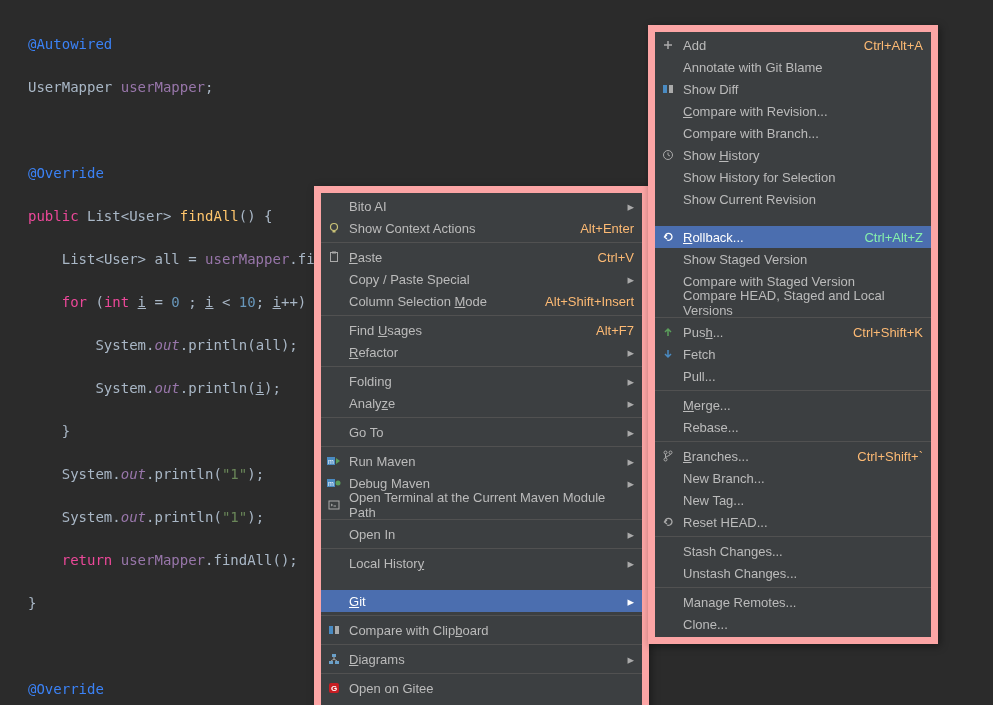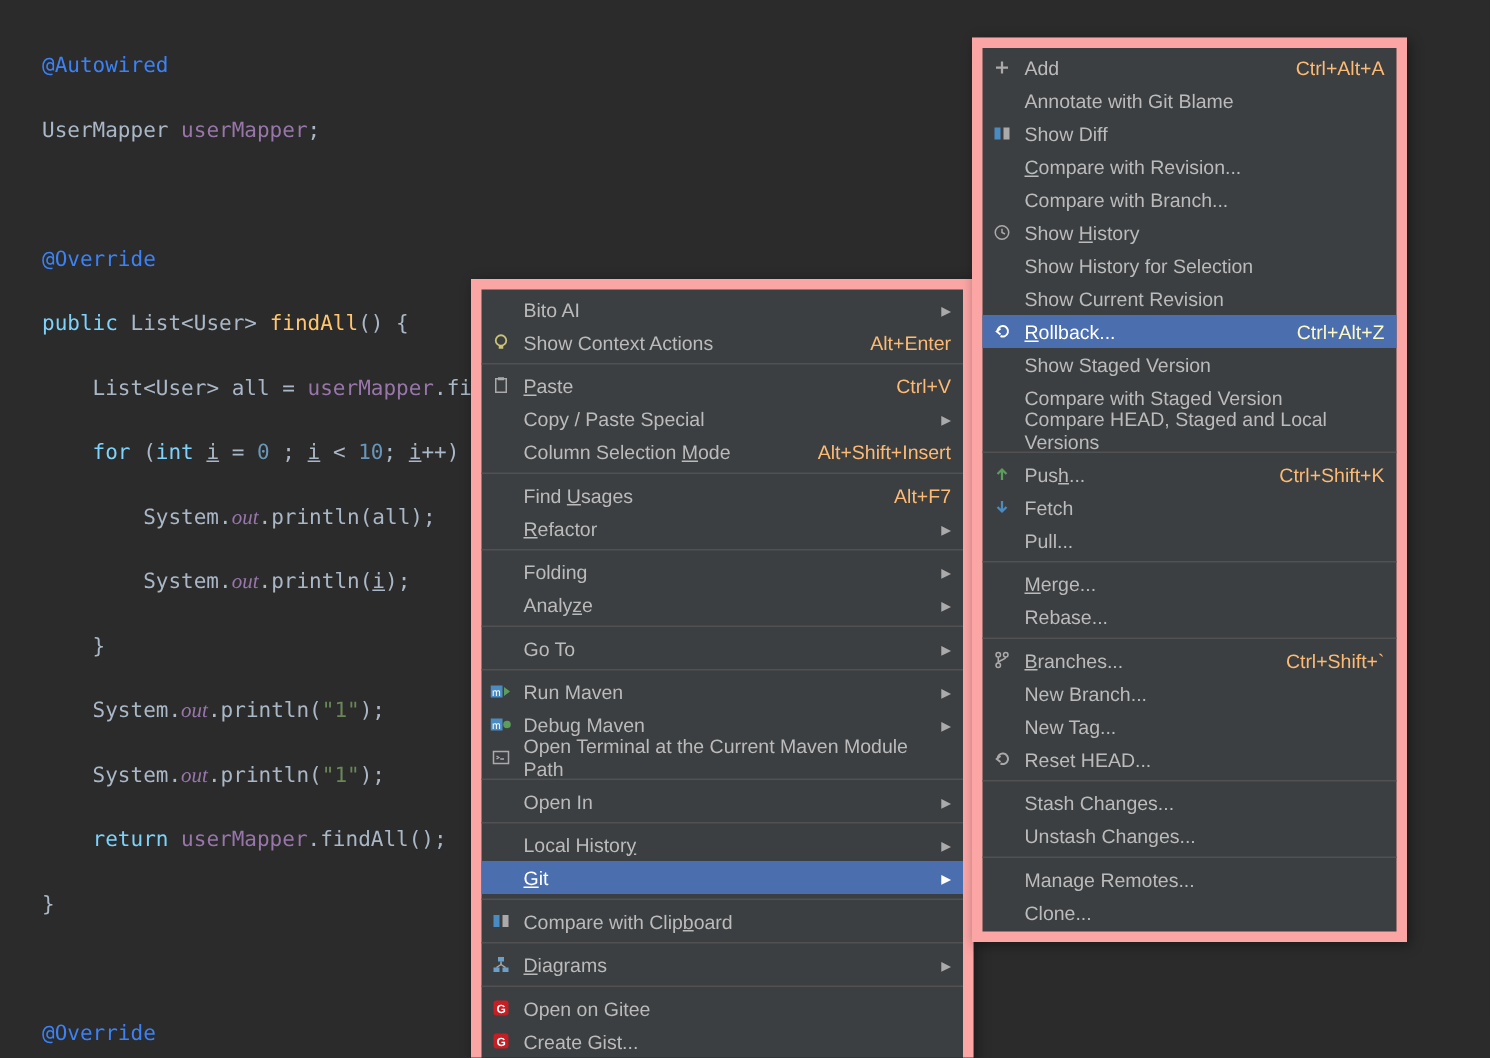--- a/index.html
+++ b/index.html
@@ -14,28 +14,28 @@
   position: relative;
 }
 .editor {
   padding: 12px 0 0 28px;
   font-family: "Consolas", "Monaco", monospace;
   font-size: 14px;
   line-height: 21.5px;
   white-space: pre;
 }
 .annotation { color: #3b82f6; }
-.keyword { color: #7dd3fc; }
+.keyword { color: #ec4899; }
 .type { color: #a9b7c6; }
 .field { color: #9876aa; }
 .method { color: #ffc66d; }
 .number { color: #6897bb; }
 .string { color: #6a8759; }
 .punct { color: #a9b7c6; }
-.static { color: #9876aa; font-style: italic; font-family: Liberation Serif, serif; }
+.static { color: #9876aa; font-style: italic; }
 
 .menu {
   position: absolute;
   background: #3c3f41;
   border: 7px solid #fca5a5;
   box-shadow: 2px 2px 8px rgba(0,0,0,0.4);
   font-size: 13px;
   color: #bbbbbb;
   padding: 2px 0;
 }
@@ -52,22 +52,22 @@
   display: flex;
   align-items: center;
   justify-content: center;
   margin-right: 6px;
   flex-shrink: 0;
 }
 .menu-item .label { flex: 1; }
 .menu-item .shortcut { color: #fdba74; margin-left: 24px; }
 .menu-item .arrow { color: #aaa; margin-left: 8px; }
 .menu-sep { height: 1px; background: #515151; margin: 3px 0; }
-.menu-item.highlighted { background: #4b6eaf; color: #fff; }
-.menu-item.highlighted .shortcut { color: #fef9c3; }
+.menu-item.highlighted { background: #4b6eaf; color: #fff; margin-top: 16px; }
+.menu-item.highlighted .shortcut { color: #86efac; }
 .menu-item.highlighted .arrow { color: #fff; }
 .menu-item u { text-decoration: underline; }
 
 #menu1 { top: 186px; left: 314px; width: 335px; }
 #menu2 { top: 25px; left: 648px; width: 290px; }
 
 svg { display: block; }
 </style>
 </head>
 <body>

